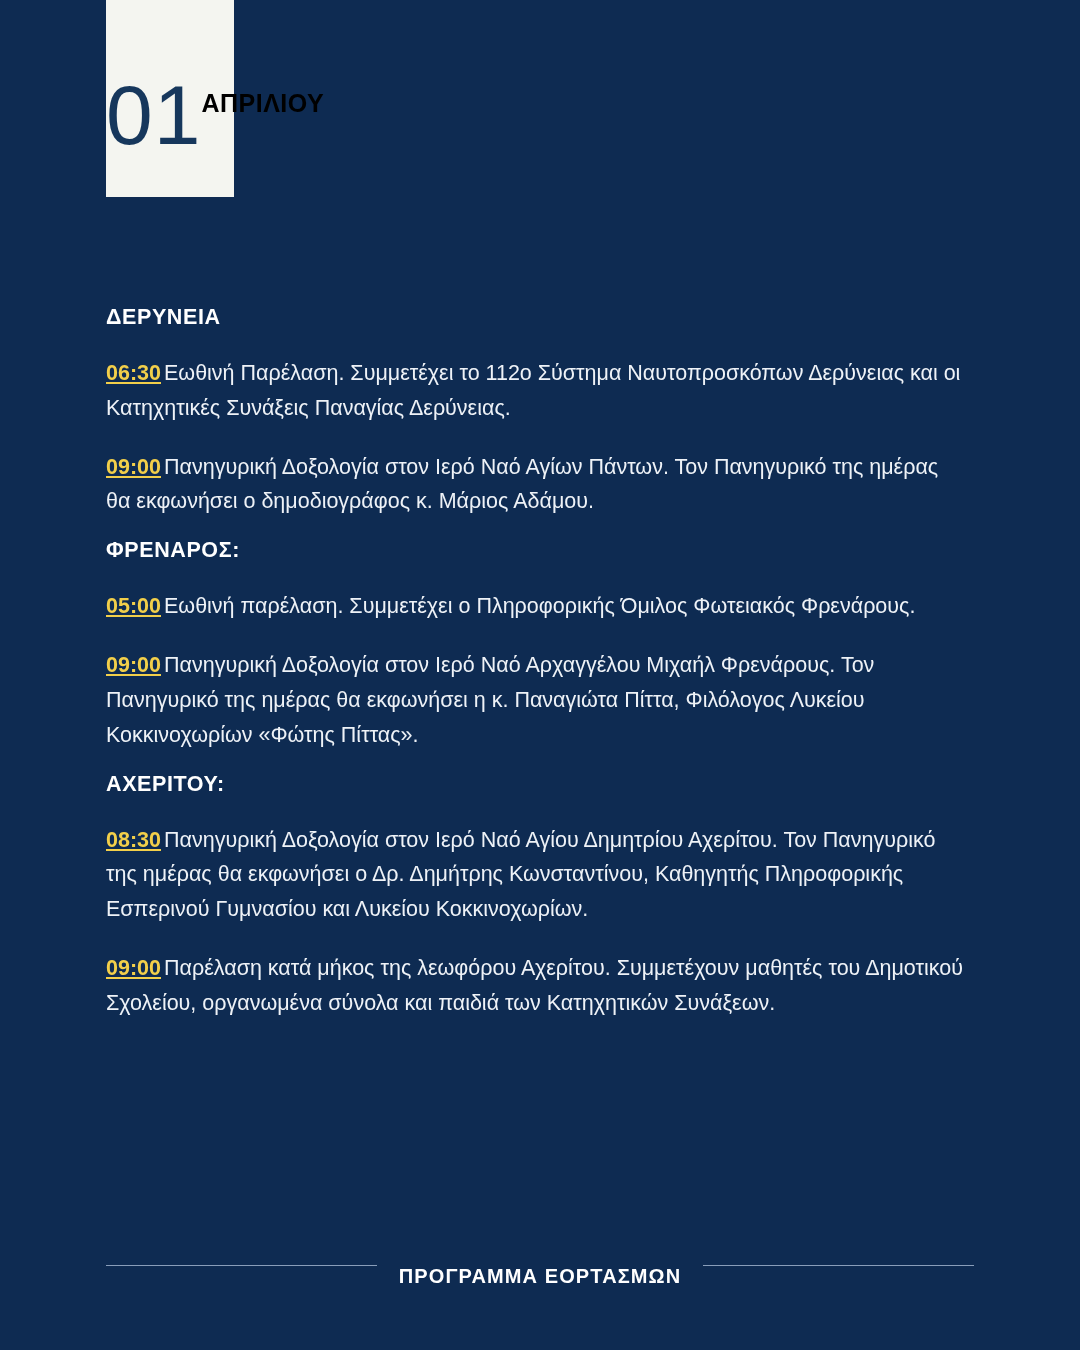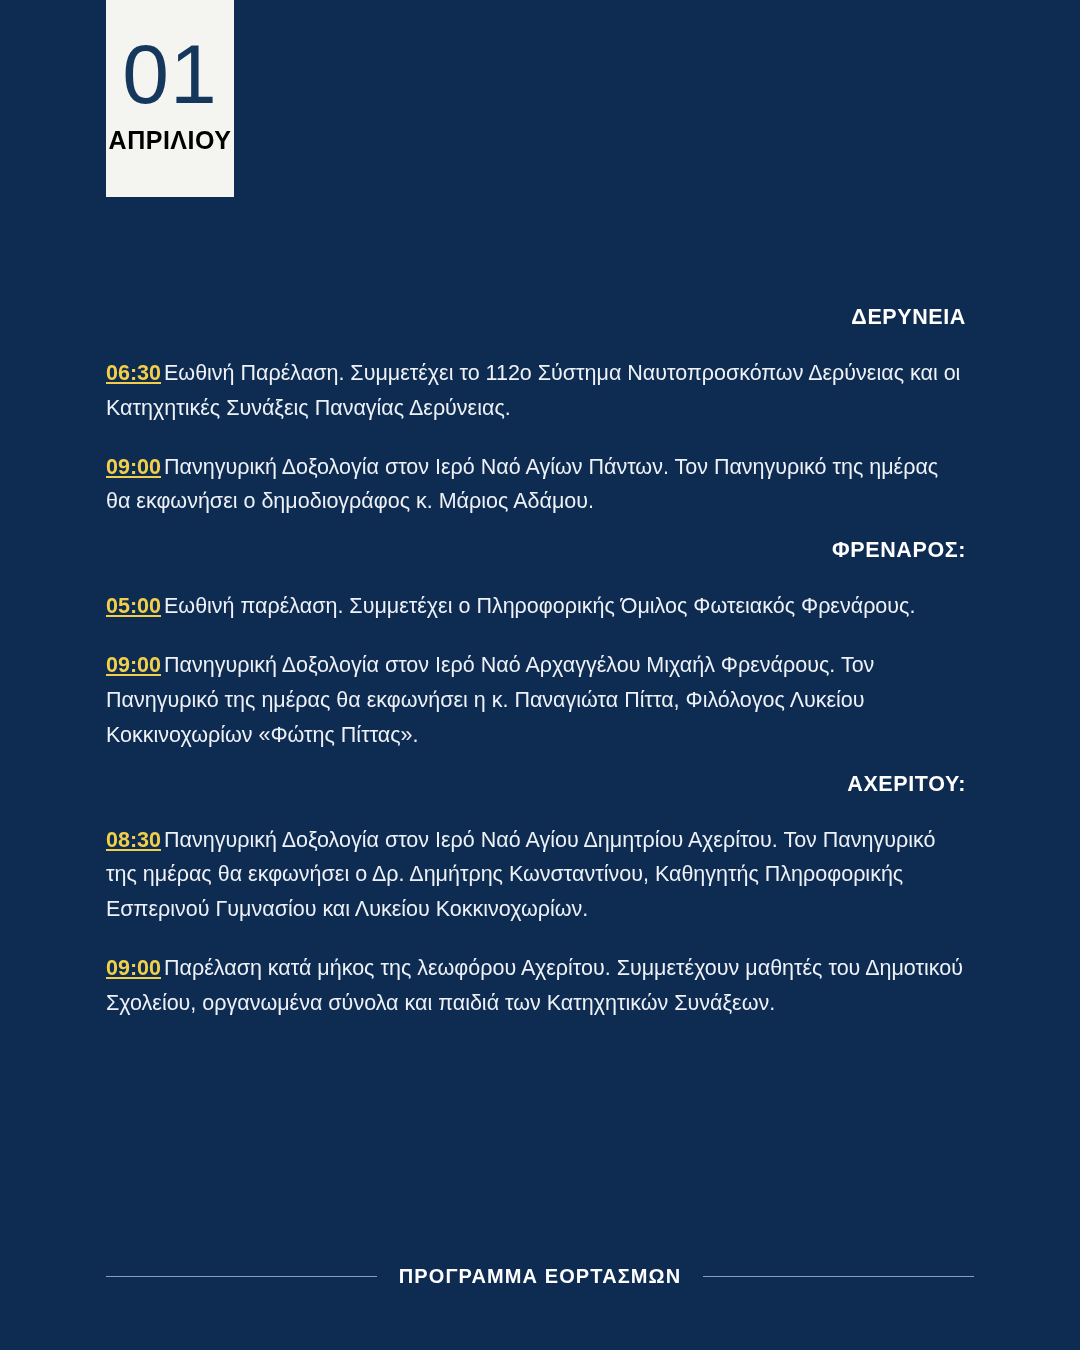--- a/index.html
+++ b/index.html
@@ -19,21 +19,21 @@
   
   .date-badge {
     position: absolute;
     left: 106px;
     top: 0;
     width: 128px;
     height: 197px;
     background: #f4f5f0;
     color: #123a63;
     display: flex;
-    flex-direction: column;
+    flex-direction: row;
     align-items: center;
     justify-content: flex-start;
   }
   .date-badge .day {
     font-size: 84px;
     line-height: 1;
     margin-top: 32px;
     font-weight: 300;
     letter-spacing: 1px;
     color: #16375c;
@@ -53,21 +53,20 @@
     top: 305px;
     width: 860px;
   }
 
   .loc-title {
     font-size: 21.5px;
     font-weight: 700;
     letter-spacing: 0.6px;
     margin: 0 0 26px 0;
     color: #ffffff;
-    text-align: right;
   }
   .loc-block + .loc-block {
     margin-top: 19px;
   }
   .entry {
     font-size: 21.5px;
     line-height: 1.62;
     margin: 0 0 24px 0;
     color: #eef2f7;
     font-weight: 400;
@@ -82,21 +81,20 @@
     text-decoration: underline;
   }
 
   
   .footer {
     position: absolute;
     left: 0;
     right: 0;
     bottom: 62px;
     display: flex;
-    align-items: center;
     justify-content: center;
     gap: 22px;
     padding: 0 106px;
     margin-top: 36px;
   }
   .footer .rule {
     height: 1px;
     background: #9fb3cc;
     flex: 1 1 auto;
     opacity: 0.85;

